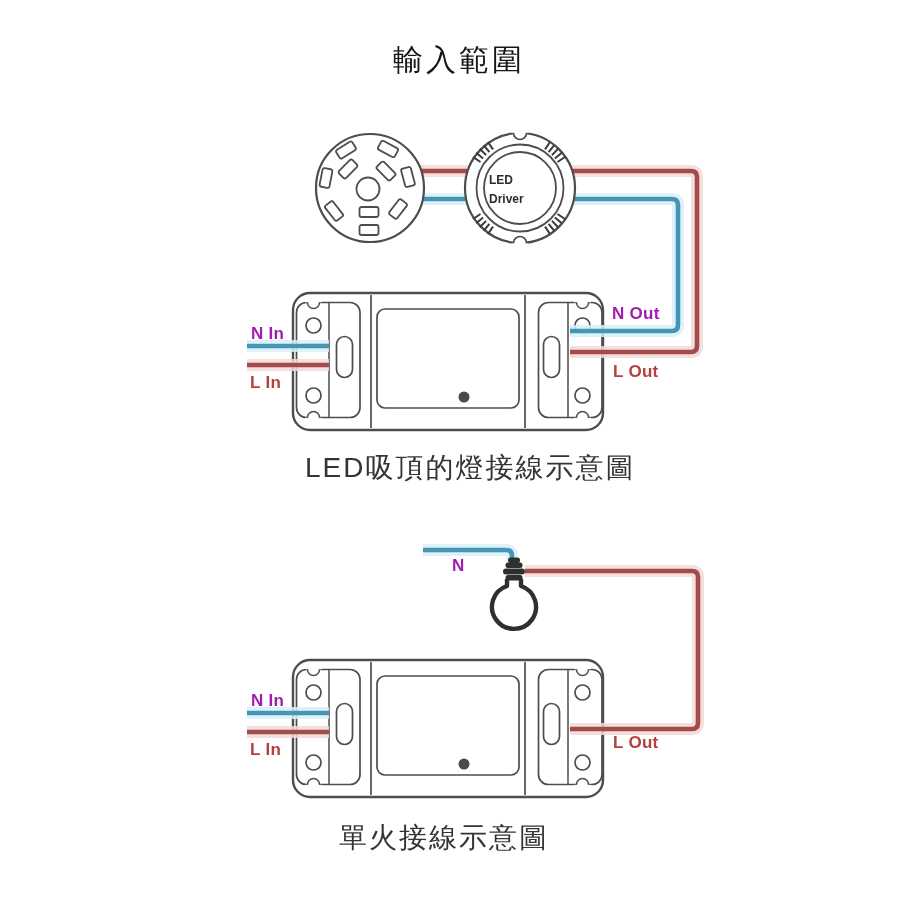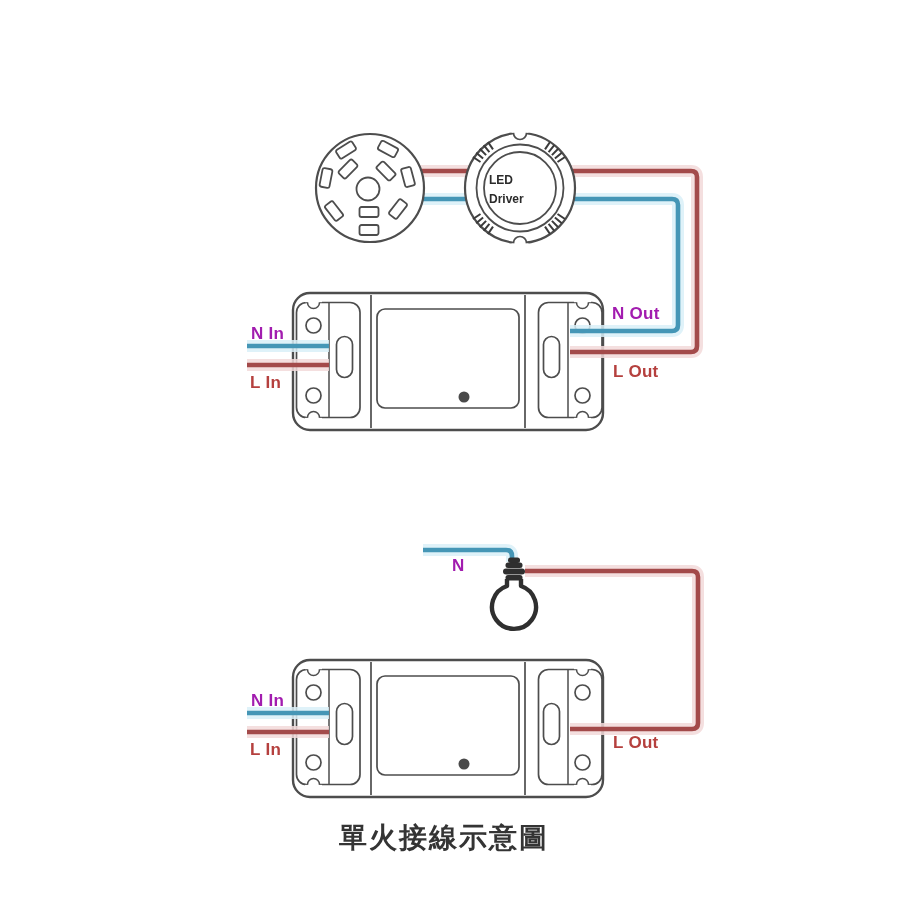--- a/index.html
+++ b/index.html
@@ -5,21 +5,21 @@
   html,body{margin:0;padding:0;background:#fff;}
   .canvas{
     position:relative;width:911px;height:911px;background:#ffffff;
     font-family:"Liberation Sans", sans-serif;overflow:hidden;
   }
   .canvas svg{position:absolute;left:0;top:0;}
   .txt{position:absolute;white-space:nowrap;}
   .title{left:393px;top:40px;font-size:30px;font-weight:500;color:#161616;letter-spacing:3px;}
   .subtitle{left:375px;top:85px;font-size:23px;font-weight:500;color:#161616;letter-spacing:.5px;}
   .caption1{left:305px;top:449px;font-size:28px;font-weight:400;color:#343434;letter-spacing:2px;}
-  .caption2{left:339px;top:819px;font-size:28px;font-weight:700;color:#343434;letter-spacing:2px;}
+  .caption2{left:339px;top:819px;font-size:28px;font-weight:400;color:#343434;letter-spacing:2px;}
   .driver-label{left:489px;top:171px;font-size:12px;font-weight:bold;line-height:19px;color:#2b2b2b;}
   .wlbl{font-size:17px;font-weight:bold;letter-spacing:.3px;}
   .wlbl.n{color:#a21caf;}
   .wlbl.l{color:#b5403e;}
   .n-in-top{left:251px;top:324px;}
   .l-in-top{left:250px;top:373px;}
   .n-out-top{left:612px;top:304px;}
   .l-out-top{left:613px;top:362px;}
   .n-bulb{left:452px;top:556px;}
   .n-in-bot{left:251px;top:691px;}
@@ -155,31 +155,33 @@
       <path d="M507,579 L507,586 A22,22 0 1,0 521,586 L521,579" fill="#ffffff" stroke="#2f2f2f" stroke-width="4.4" stroke-linejoin="round"></path>
       <g fill="#2f2f2f" stroke="none">
         <rect x="508" y="557.5" width="12" height="5.5" rx="2.5"></rect>
         <rect x="505.5" y="562.5" width="17" height="5.5" rx="2.5"></rect>
         <rect x="503" y="568.5" width="22" height="6" rx="3"></rect>
         <rect x="505.5" y="575" width="17" height="5.5" rx="2.5"></rect>
       </g>
     </g>
   </svg>
 
+  <div class="txt title">輸入範圍</div>
 
   <div class="txt driver-label">
     <div>LED</div>
     <div>Driver</div>
   </div>
 
   <div class="txt wlbl n n-in-top">N In</div>
   <div class="txt wlbl l l-in-top">L In</div>
   <div class="txt wlbl n n-out-top">N Out</div>
   <div class="txt wlbl l l-out-top">L Out</div>
 
+  <div class="txt caption1">LED吸頂的燈接線示意圖</div>
 
   <div class="txt wlbl n n-bulb">N</div>
   <div class="txt wlbl n n-in-bot">N In</div>
   <div class="txt wlbl l l-in-bot">L In</div>
   <div class="txt wlbl l l-out-bot">L Out</div>
 
   <div class="txt caption2">單火接線示意圖</div>
 
 </div>
 

